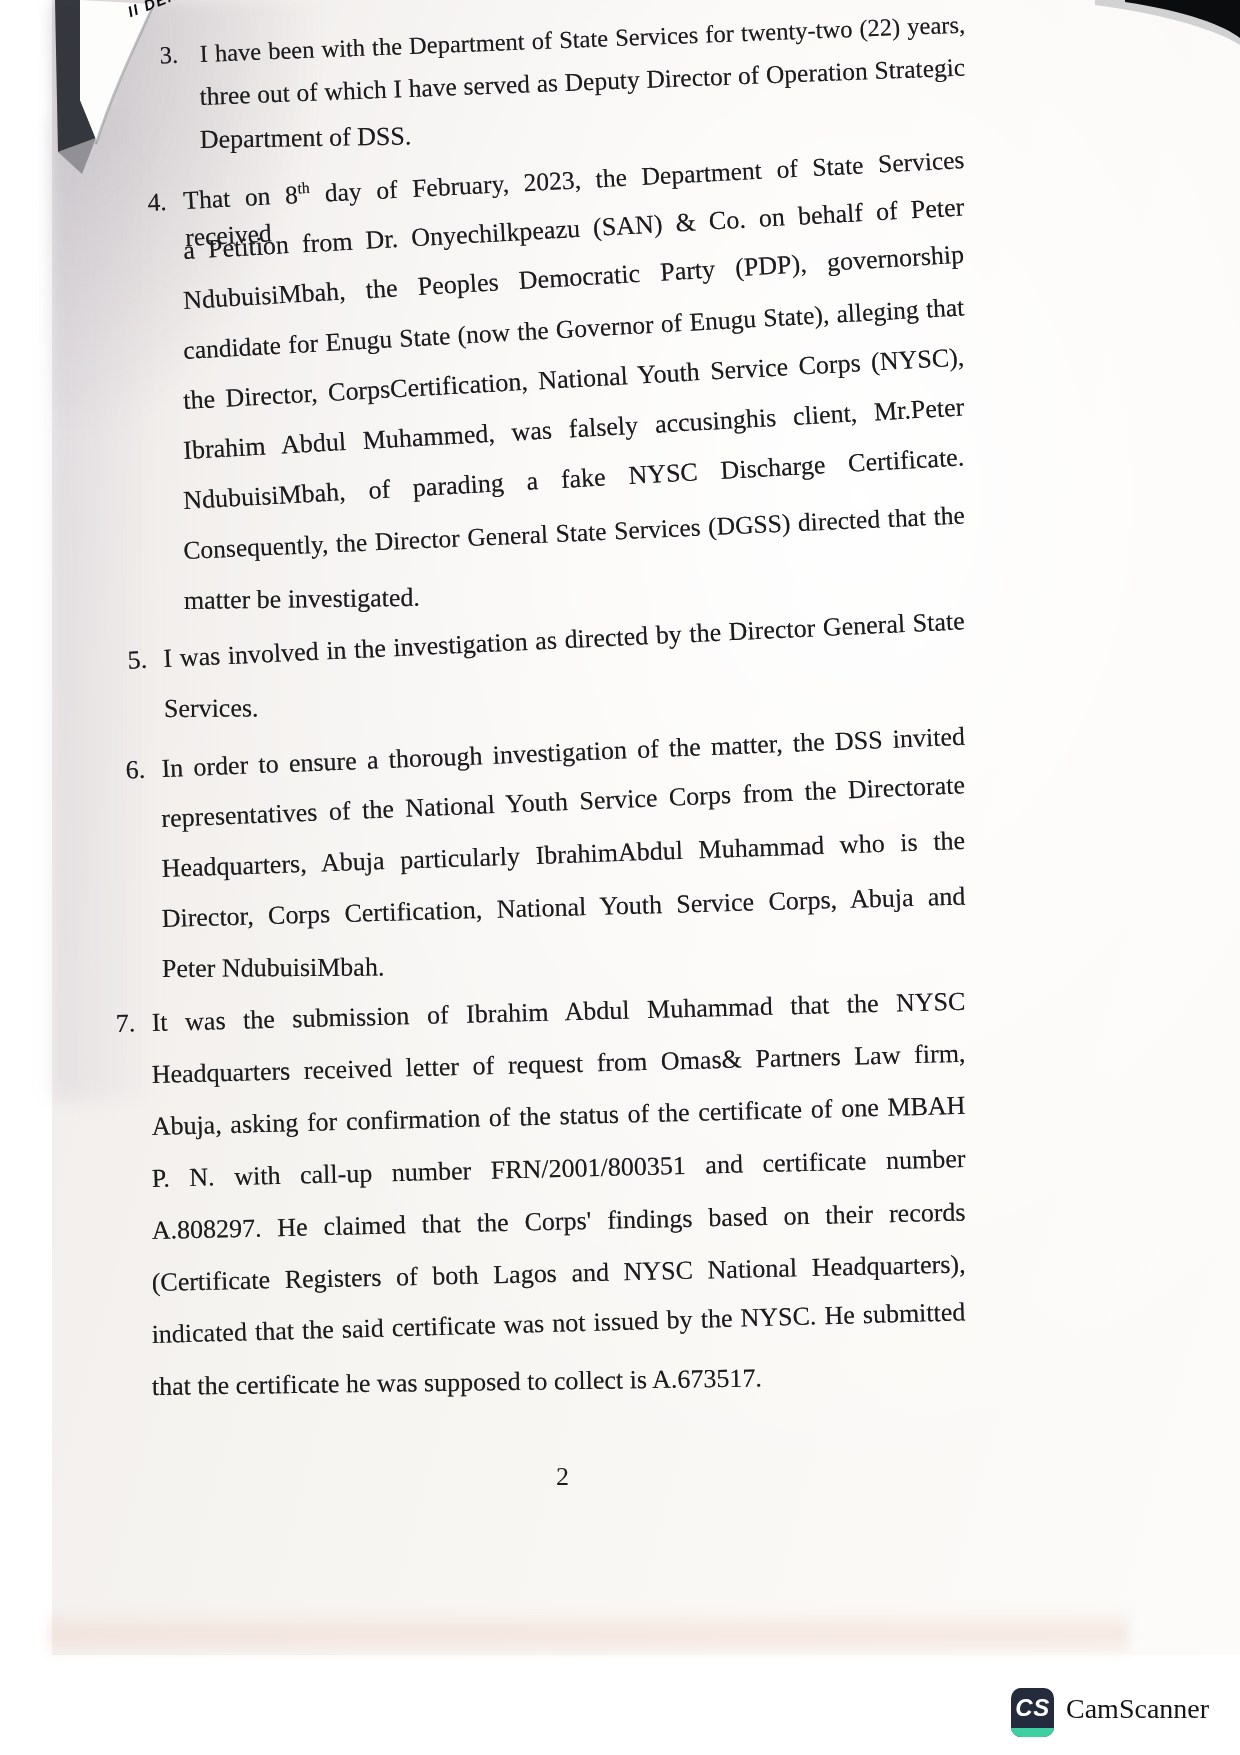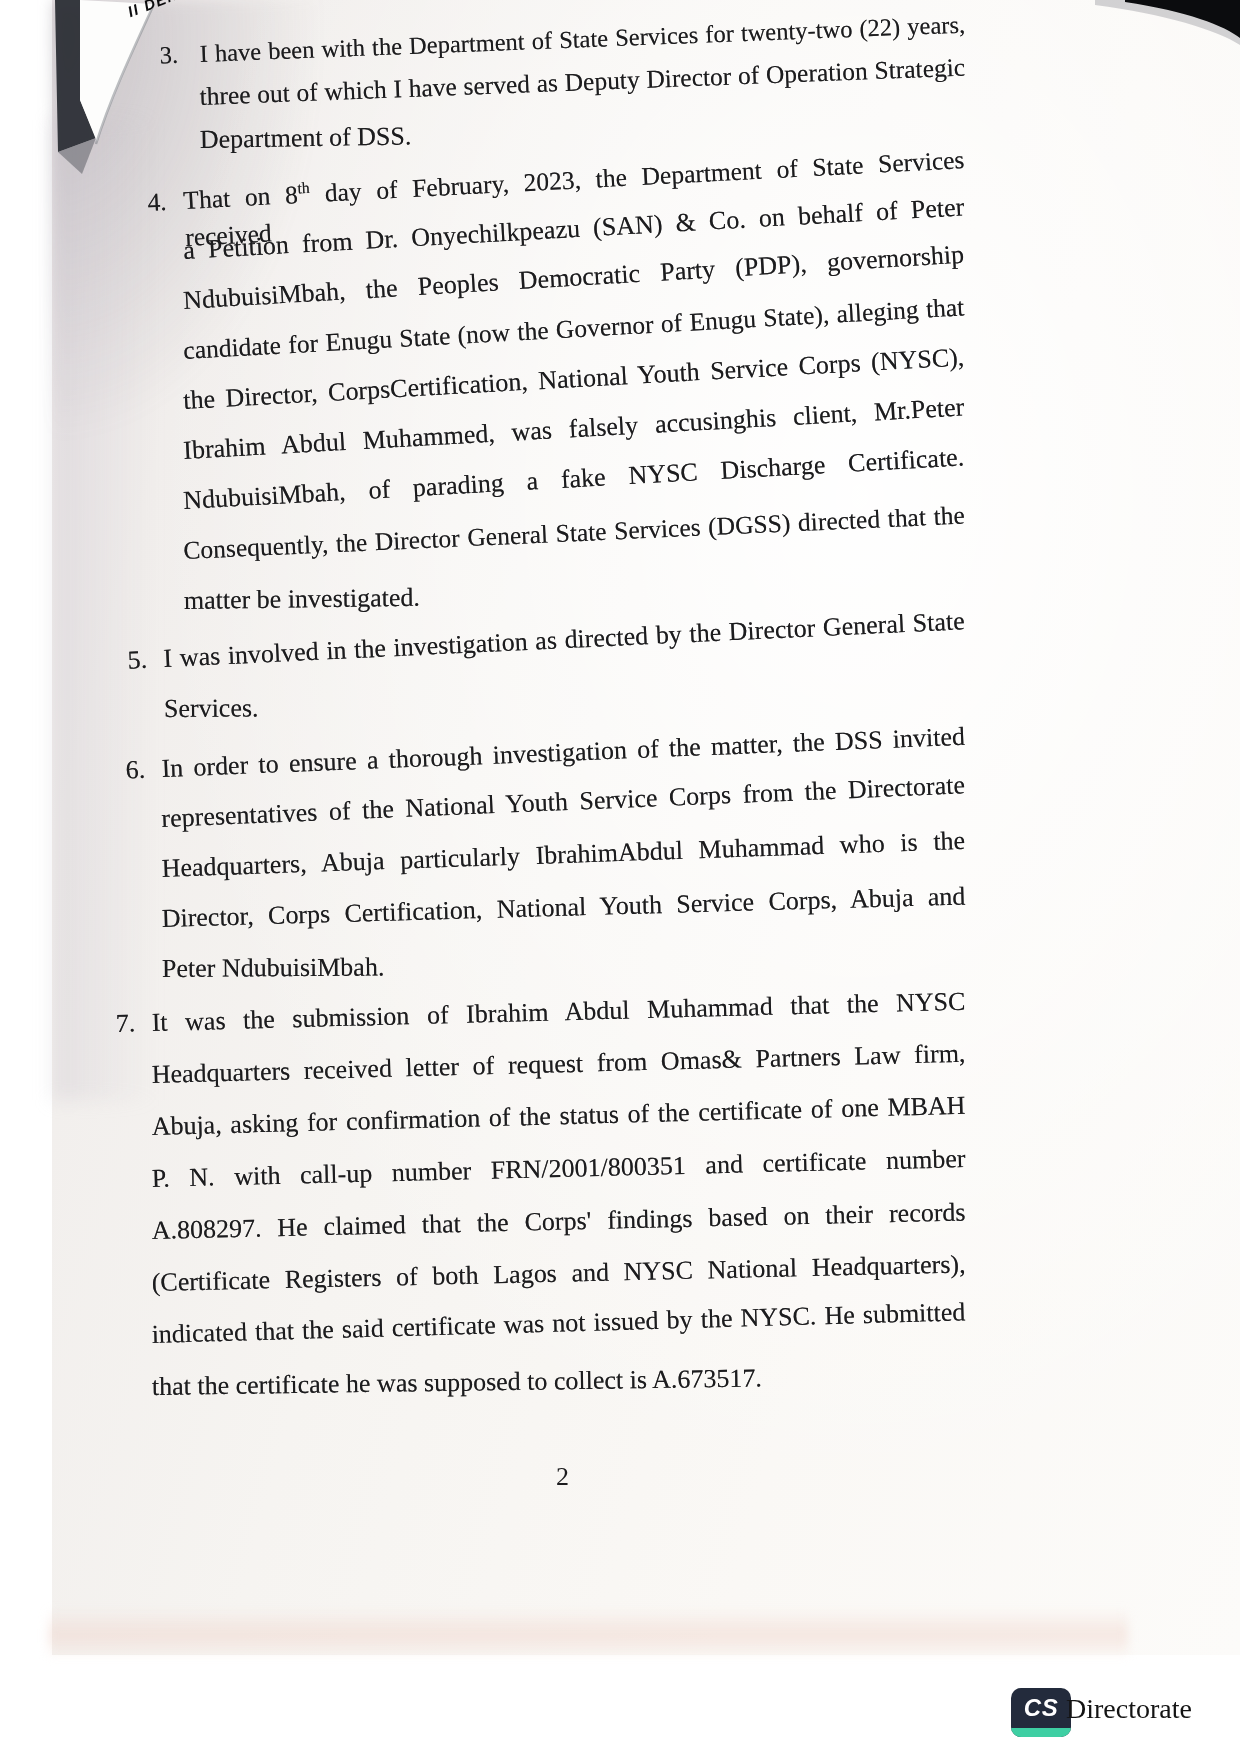--- a/index.html
+++ b/index.html
@@ -61,21 +61,21 @@
   .para .line:last-child{text-align-last:left;}
   .pnum{position:absolute;top:0;}
   sup{font-size:0.62em;vertical-align:super;line-height:0;}
   .page-number{
     position:absolute;left:556px;top:1462px;
     font-size:26px;color:#1c1c1e;
   }
   
   .cs-logo{
     position:absolute;left:1011px;top:1688px;
-    width:60px;height:49px;border-radius:10px;
+    width:43px;height:49px;border-radius:10px;
     overflow:hidden;text-align:center;
   }
   .cs-logo .cs-text{
     display:block;height:40px;line-height:40px;
     color:#ffffff;font-family:"Liberation Sans",sans-serif;
     font-weight:bold;font-style:italic;font-size:24px;letter-spacing:0.5px;
   }
   .cs-logo .cs-strip{position:absolute;left:0;bottom:0;width:100%;height:9px;}
   .cs-name{
     position:absolute;left:1066px;top:1693px;
@@ -146,15 +146,15 @@
         <div class="line" style="margin-left: 36px; width: 814px; height: 52px; line-height: 38.48px; transform: rotate(-0.8deg); white-space: normal;">that the certificate he was supposed to collect is A.673517.</div>
       </div>
     </div>
 
   <div class="page-number">2</div>
 
   <div class="cs-logo" id="cs-logo" style="background: rgb(35, 43, 60);">
     <span class="cs-text">CS</span>
     <span class="cs-strip" id="cs-strip" style="background: rgb(62, 207, 163);"></span>
   </div>
-  <div class="cs-name">Directorate</div>
+  <div class="cs-name">CamScanner</div>
 
 </div>
 
 </body></html>

